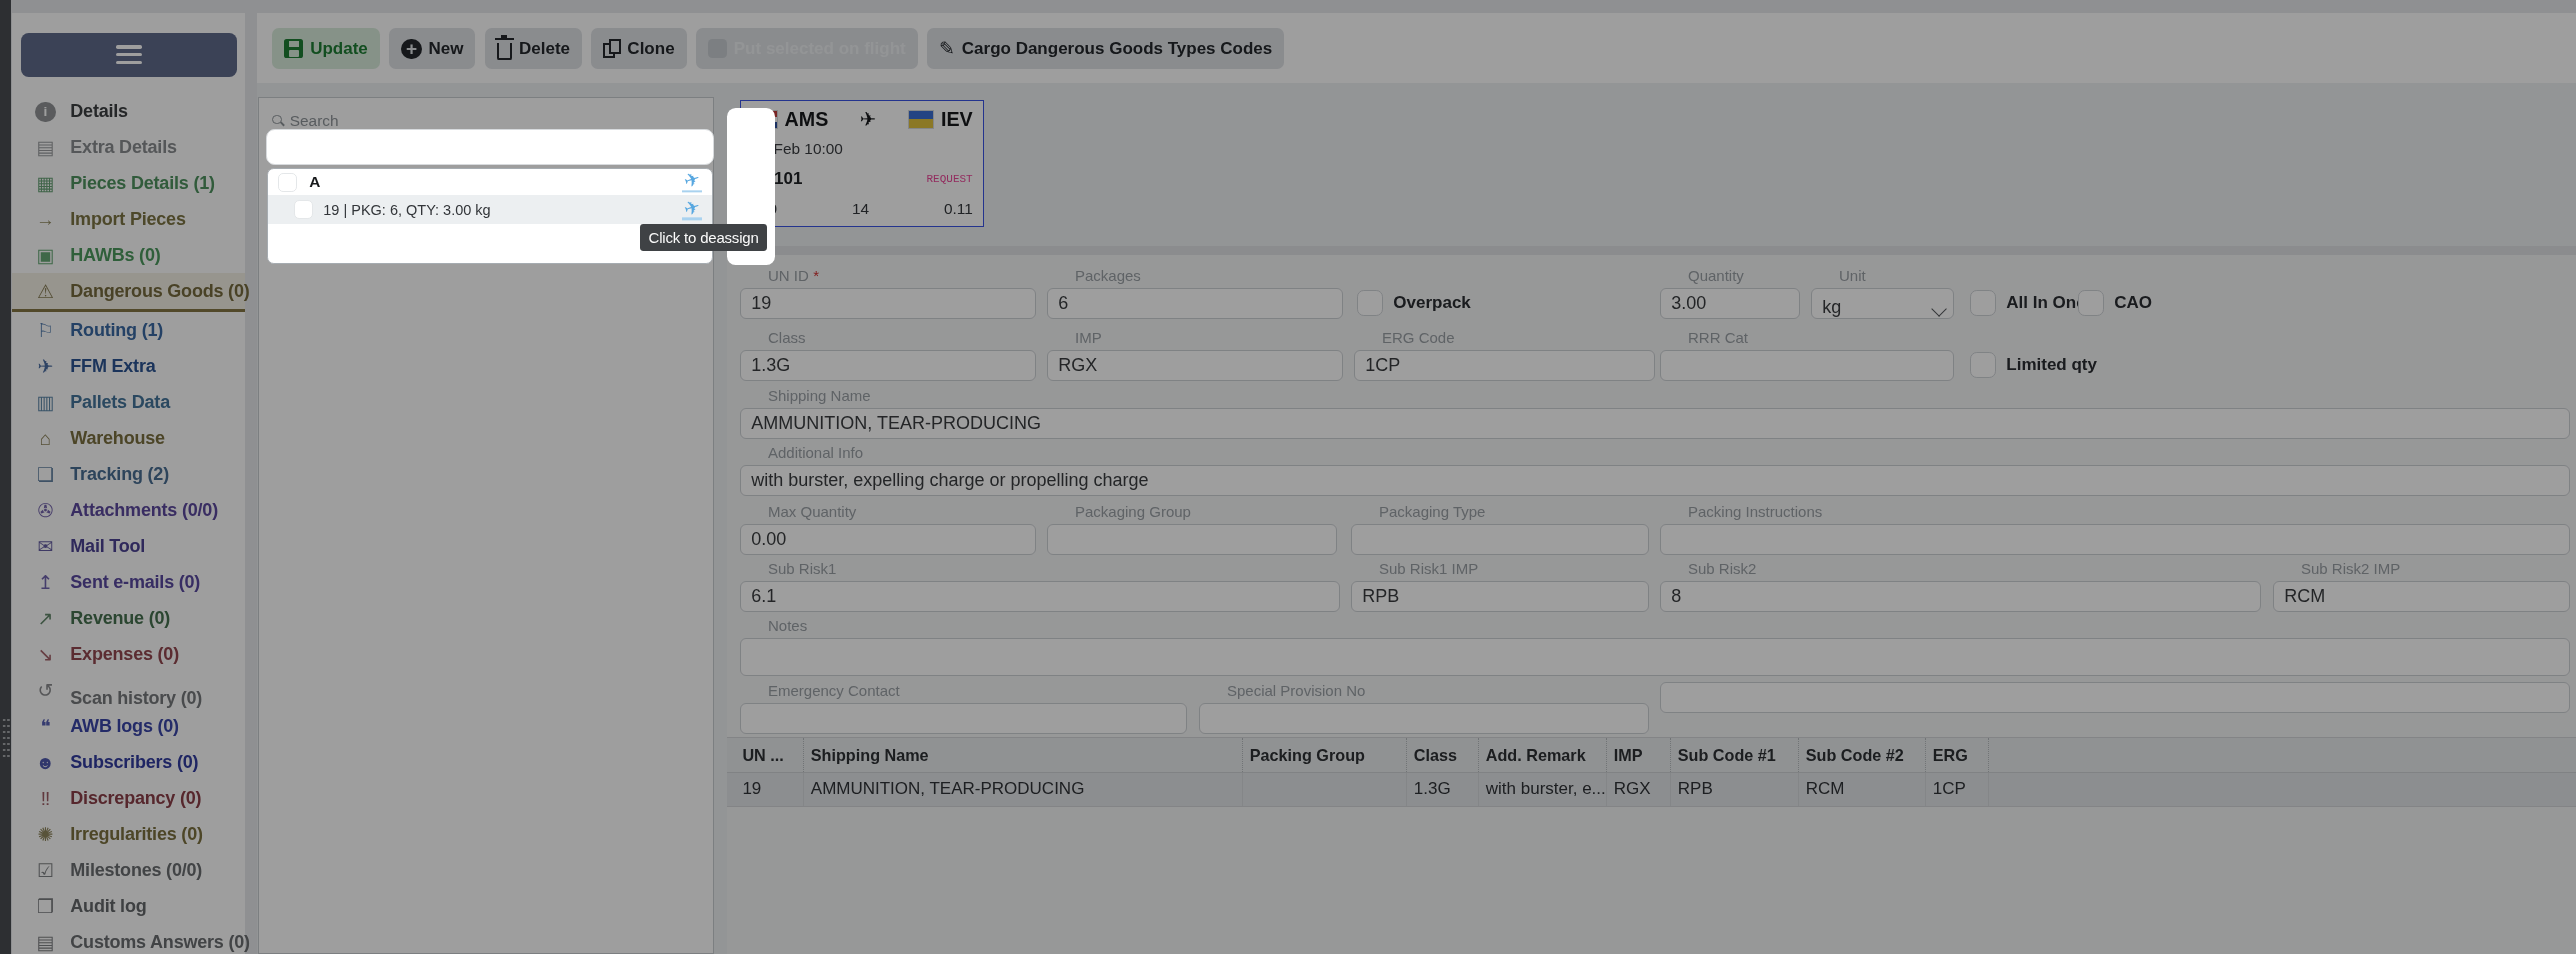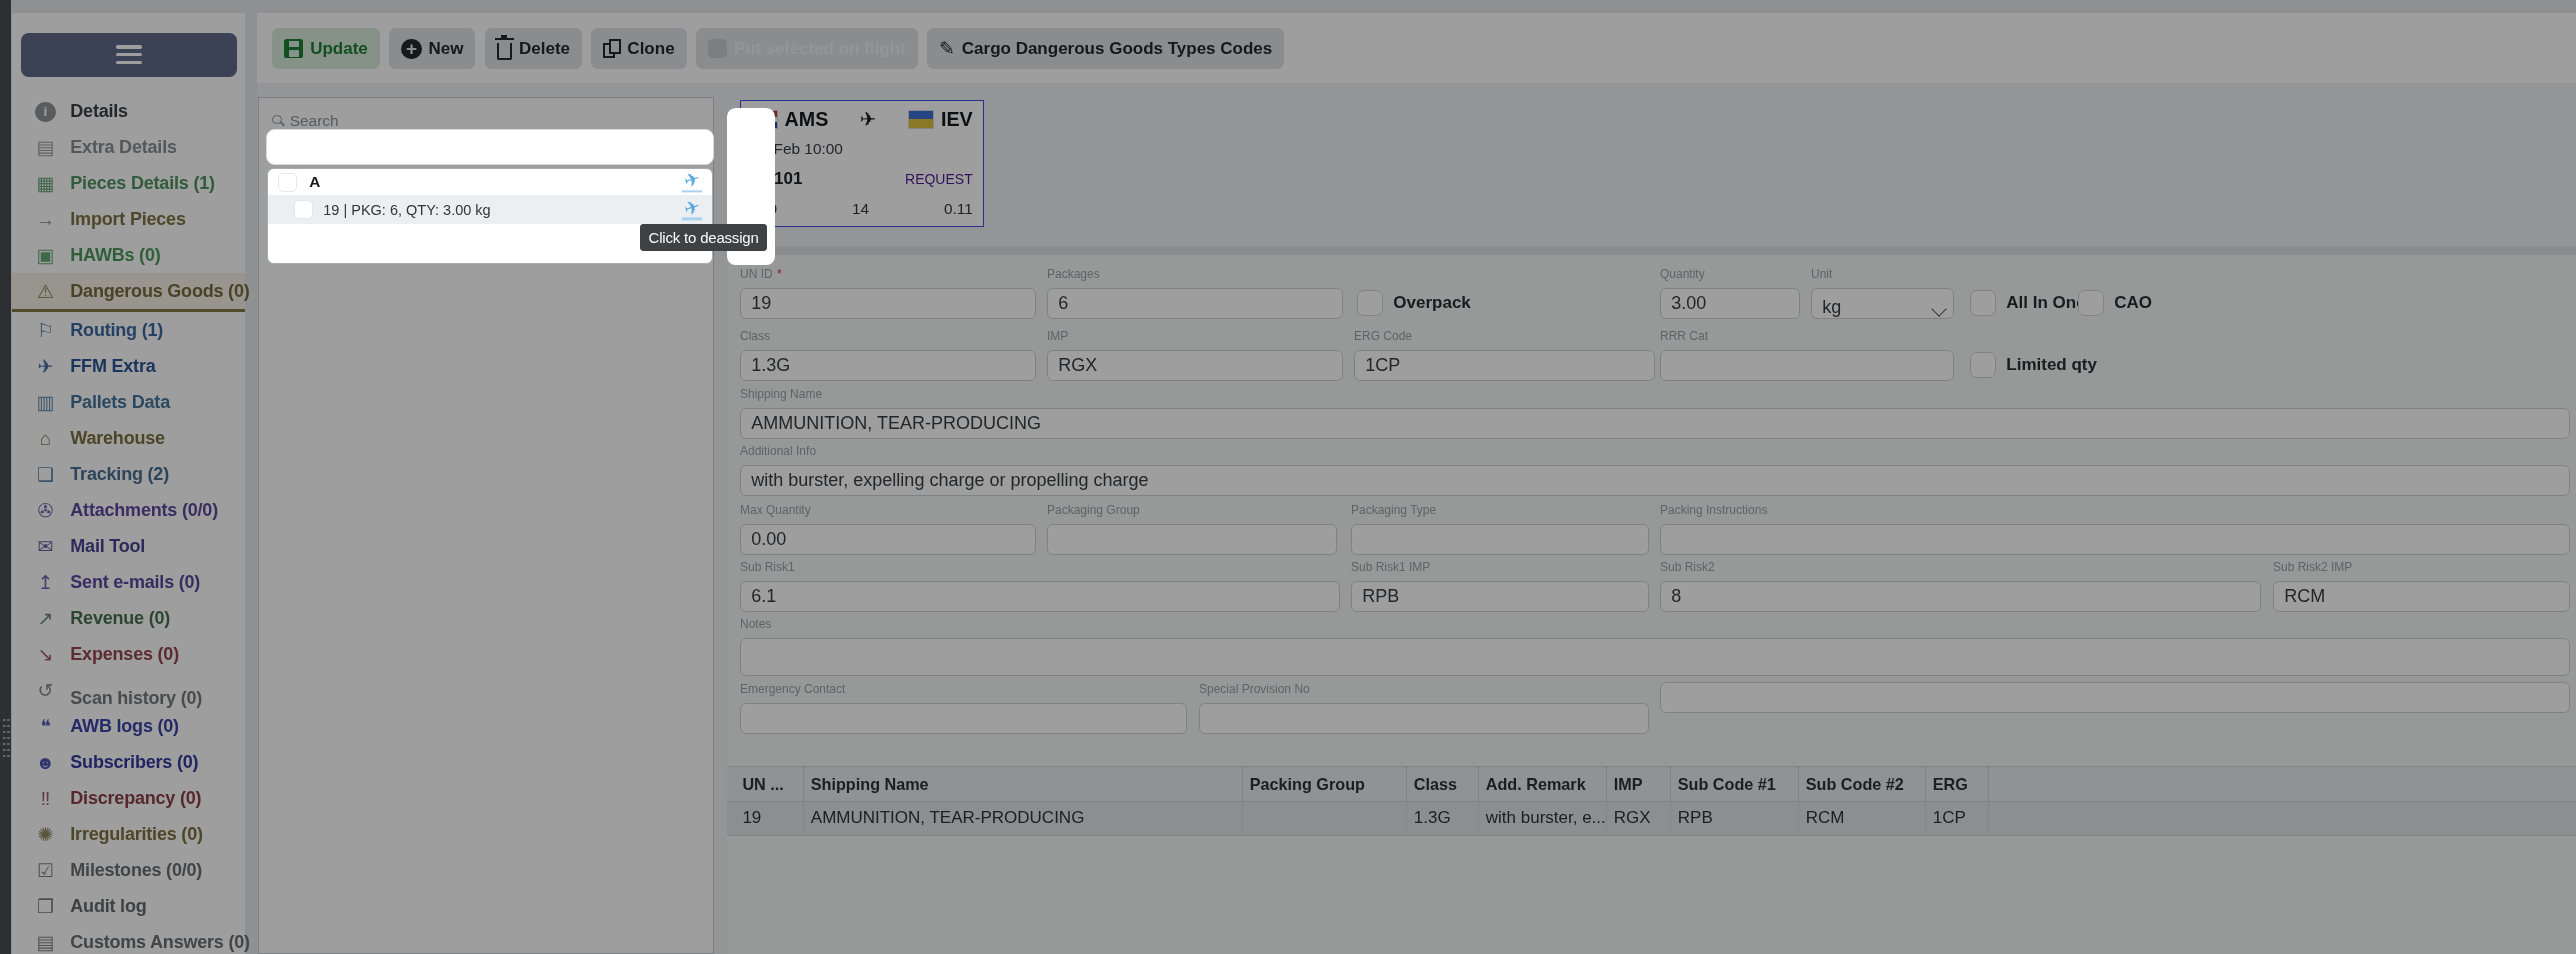--- a/index.html
+++ b/index.html
@@ -64,26 +64,26 @@
   .fc-row{position:absolute;left:10.3px;right:10.3px;display:flex;align-items:center;}
   .fc-r1{top:7.7px;height:22px;justify-content:space-between;}
   .fc-airport{display:flex;align-items:center;gap:6.8px;font-size:19.7px;font-weight:bold;color:#17191c;}
   .flag{width:26.5px;height:19px;border:0.9px solid #d7dadd;box-sizing:border-box;}
   .flag-nl{background:linear-gradient(to bottom,#c23a3a 33%,#ffffff 33%,#ffffff 66%,#2b4fa0 66%);}
   .flag-ua{background:linear-gradient(to bottom,#3b6fd4 50%,#e0c23e 50%);}
   .fc-plane{font-size:19.7px;color:#17191c;}
   .fc-r2{top:39px;font-size:15.4px;color:#3a3d41;}
   .fc-r3{top:68px;justify-content:space-between;}
   .fc-no{font-size:17px;font-weight:bold;color:#202326;}
-  .fc-status{font-size:14px;color:#4c1d95;}
+  .fc-status{font-size:11px;color:#ec4899;font-family:Liberation Mono, monospace;}
   .fc-r4{top:99px;font-size:15.4px;color:#35383c;justify-content:space-between;}
 
   
   .field{position:absolute;}
-  .flabel{font-size:12px;color:#9aa0a5;height:20.5px;white-space:nowrap;}
+  .flabel{font-size:15px;color:#9aa0a5;height:20.5px;white-space:nowrap;margin-left:28px;}
   .req{color:#d22f2f;margin-left:4.3px;}
   .fin,.fsel{display:block;width:100%;height:31px;box-sizing:border-box;background:#fff;border:1.7px solid #ced2d6;
      border-radius:6px;font-family:inherit;font-size:18px;color:#3a3d40;padding:0 10.3px;outline:none;}
   .fin.tall{height:38px;}
   .fsel{display:flex;align-items:flex-end;justify-content:space-between;cursor:pointer;}
   .chev{width:10.3px;height:10.3px;border-right:1.7px solid #55585c;border-bottom:1.7px solid #55585c;transform:rotate(45deg) translateY(-3.4px);}
   .cbfield{position:absolute;display:flex;align-items:center;gap:10.3px;cursor:pointer;}
   .cb{display:inline-block;width:26px;height:26px;background:#fff;border:1.7px solid #cfd3d7;border-radius:6.8px;box-sizing:border-box;}
   .cbl{font-size:17px;font-weight:bold;color:#2b2e32;white-space:nowrap;}
 
@@ -96,21 +96,21 @@
   .f-ship,.f-addl,.f-notes{left:740px;width:1830px;}
   .f-maxq{left:740px;width:296px;} .f-pgroup{left:1047px;width:290px;}
   .f-ptype{left:1351px;width:298px;} .f-pinstr{left:1660px;width:910px;}
   .f-sr1{left:740px;width:600px;} .f-sr1imp{left:1351px;width:298px;}
   .f-sr2{left:1660px;width:601px;} .f-sr2imp{left:2273px;width:297px;}
   .f-econt{left:740px;width:447px;} .f-sprov{left:1199px;width:450px;} .f-eresp{left:1660px;width:910px;}
   .cb-overpack{left:1357px;top:290px;} .cb-allinone{left:1970px;top:290px;}
   .cb-cao{left:2078px;top:290px;} .cb-limited{left:1970px;top:352px;}
 
   
-  .dg-table{left:727px;top:766px;width:1849px;}
+  .dg-table{left:727px;top:737px;width:1849px;}
   .t-head{display:flex;height:34px;background:#e9ecee;border-top:0.9px solid #d3d6d9;border-bottom:0.9px solid #cfd2d5;align-items:center;}
   .t-row{display:flex;height:32.5px;background:#e2e5e8;border-bottom:0.9px solid #d3d6d9;align-items:center;}
   .t-cell{box-sizing:border-box;padding-left:6.8px;font-size:17px;color:#303337;white-space:nowrap;overflow:hidden;text-overflow:ellipsis;
      border-right:0.9px dotted #b7bbbf;height:100%;display:flex;align-items:center;}
   .t-head .t-cell{font-weight:bold;font-size:16.2px;color:#2e3135;}
   .t-row .t-cell{border-right:0.9px solid rgba(0,0,0,0.05);}
   .tc0{width:77px;padding-left:15.4px;} .tc1{width:439px;} .tc2{width:164px;} .tc3{width:72px;} .tc4{width:128px;}
   .tc5{width:64px;} .tc6{width:128px;} .tc7{width:127px;} .tc8{width:63px;} .tc9{flex:1;border-right:none !important;}
 
   

